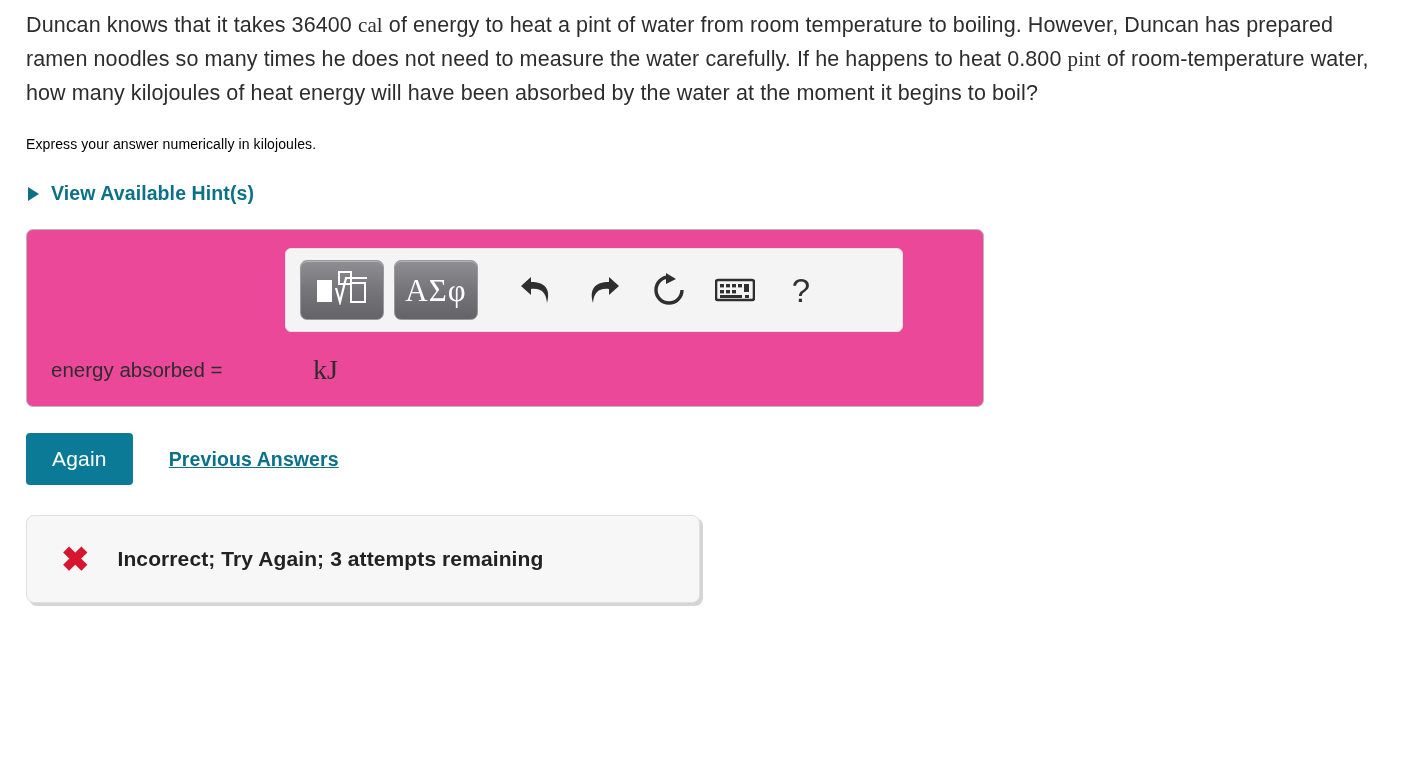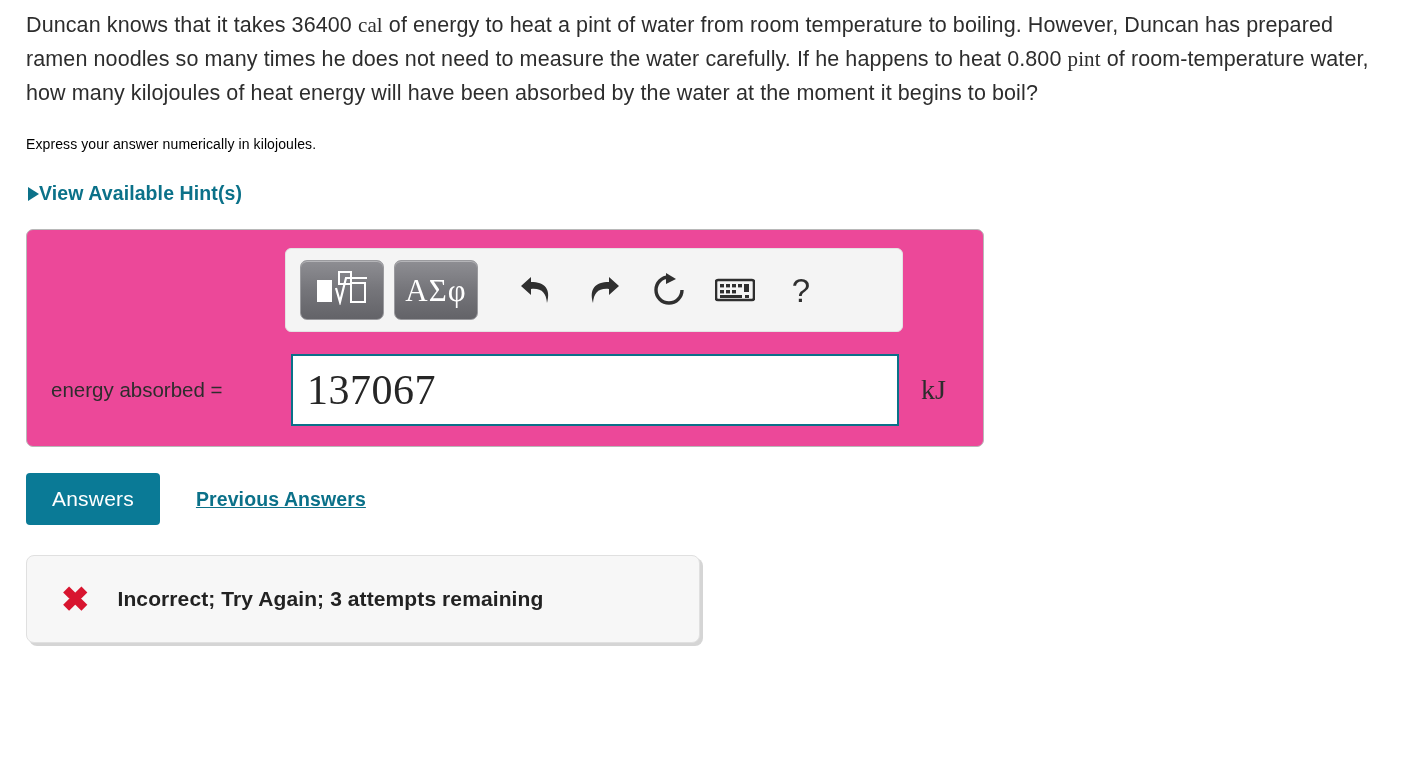--- a/index.html
+++ b/index.html
@@ -41,21 +41,21 @@
     font-weight: normal;
     color: #000000;
     margin-top: 26px;
     letter-spacing: 0.1px;
   }
 
   
   .hints-row {
     display: flex;
     align-items: center;
-    gap: 0;
+    gap: 12px;
     margin-top: 30px;
     cursor: pointer;
     width: max-content;
   }
   .hints-caret {
     width: 0;
     height: 0;
     border-left: 11px solid #0b7189;
     border-top: 7px solid transparent;
     border-bottom: 7px solid transparent;
@@ -308,29 +308,26 @@
         </span>
       </div>
 
       <div class="icon-btn">
         <span class="help-glyph">?</span>
       </div>
     </div>
 
     <div class="answer-row">
       <span class="answer-label">energy absorbed =</span>
-      <div class="answer-field">
-        <span class="answer-value">137067</span>
-      </div>
       <span class="answer-unit">kJ</span>
     </div>
   </div>
 
   <div class="actions">
-    <button class="submit-btn">Answers</button>
+    <button class="submit-btn">Again</button>
     <span class="prev-answers">Previous Answers</span>
   </div>
 
   <div class="feedback">
     <span class="xmark">✖</span>
     <span class="feedback-text">Incorrect; Try Again; 3 attempts remaining</span>
   </div>
 
 </div>
 

